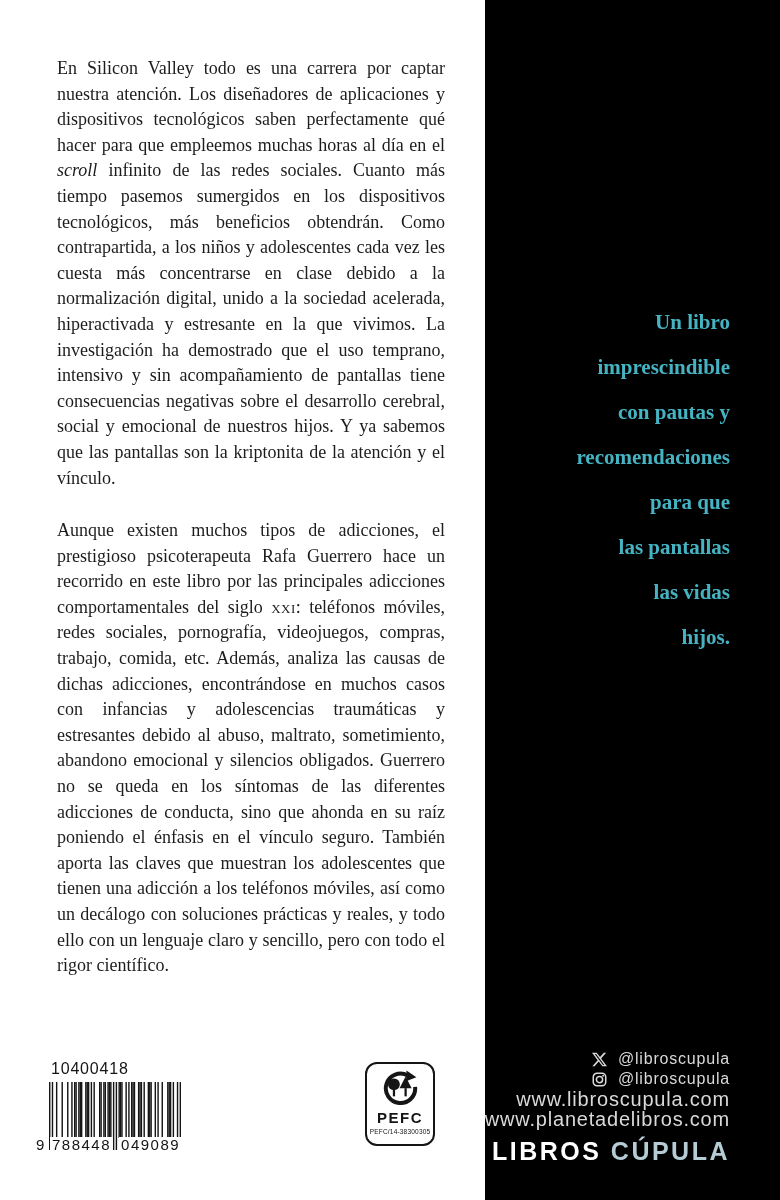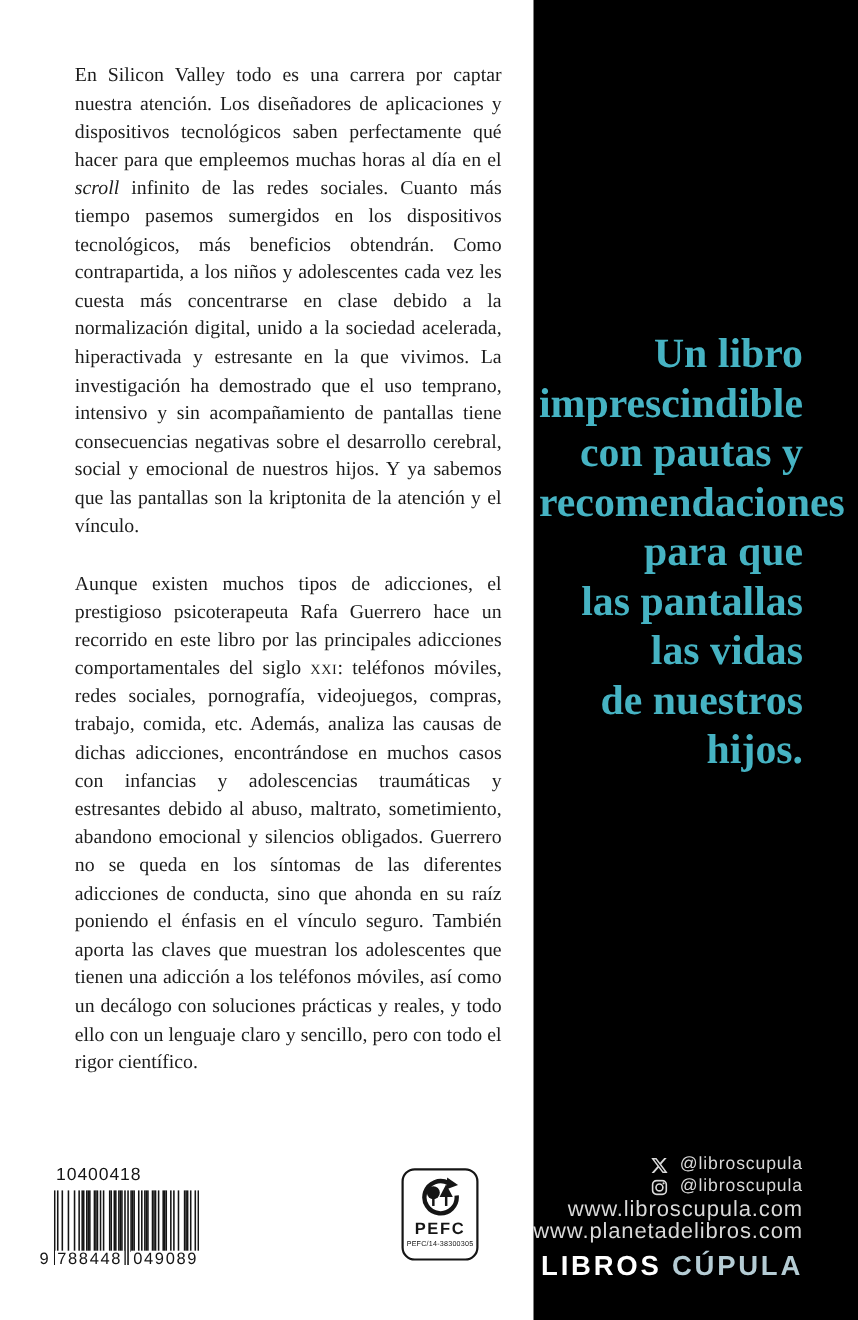--- a/index.html
+++ b/index.html
@@ -10,37 +10,37 @@
     overflow:hidden;
     font-family:"Liberation Serif",serif;
   }
   
   .black-panel{
     position:absolute;left:485px;top:0;width:295px;height:1200px;
     background:#000000;
   }
   
   .synopsis{
-    position:absolute;left:68px;top:56px;width:388px;
+    position:absolute;left:57px;top:56px;width:388px;
   }
   .body-para{
     margin:0 0 27px 0;
     font-size:18px;line-height:25.6px;
     color:#1c1c1c;
     text-align:justify;
     hyphens:auto;-webkit-hyphens:auto;
   }
   .body-para .it{font-style:italic;}
   .body-para .sc{font-variant:small-caps;letter-spacing:0.5px;}
   
   .tagline{
     position:absolute;right:50px;top:300px;width:240px;
     text-align:right;
     font-weight:bold;
-    font-size:38px;line-height:45px;
+    font-size:21px;line-height:45px;
     color:#46b3c3;
   }
   
   .panel-footer{
     position:absolute;right:50px;top:1049px;width:250px;
     text-align:right;
     font-family:"Liberation Sans",sans-serif;
     color:#d9d9d9;
   }
   .social-line{
@@ -99,21 +99,20 @@
     </div>
 
   <div class="tagline" style="color: rgb(70, 179, 195);">
       <div class="tagline-line">Un libro</div>
       <div class="tagline-line">imprescindible</div>
       <div class="tagline-line">con pautas y</div>
       <div class="tagline-line">recomendaciones</div>
       <div class="tagline-line">para que</div>
       <div class="tagline-line">las pantallas</div>
       <div class="tagline-line">las vidas</div>
-      <div class="tagline-line">de nuestros</div>
       <div class="tagline-line">hijos.</div>
     </div>
 
   <div class="barcode">
     <div class="barcode-number">10400418</div>
     <div class="bars-wrap">
       <svg id="barcode-svg" width="132" height="68" viewBox="0 0 95 68" preserveAspectRatio="none">
           <rect x="0" y="0" width="1.02" height="68" fill="#151515"></rect>
           <rect x="2" y="0" width="1.02" height="68" fill="#151515"></rect>
           <rect x="5" y="0" width="1.02" height="56" fill="#151515"></rect>

